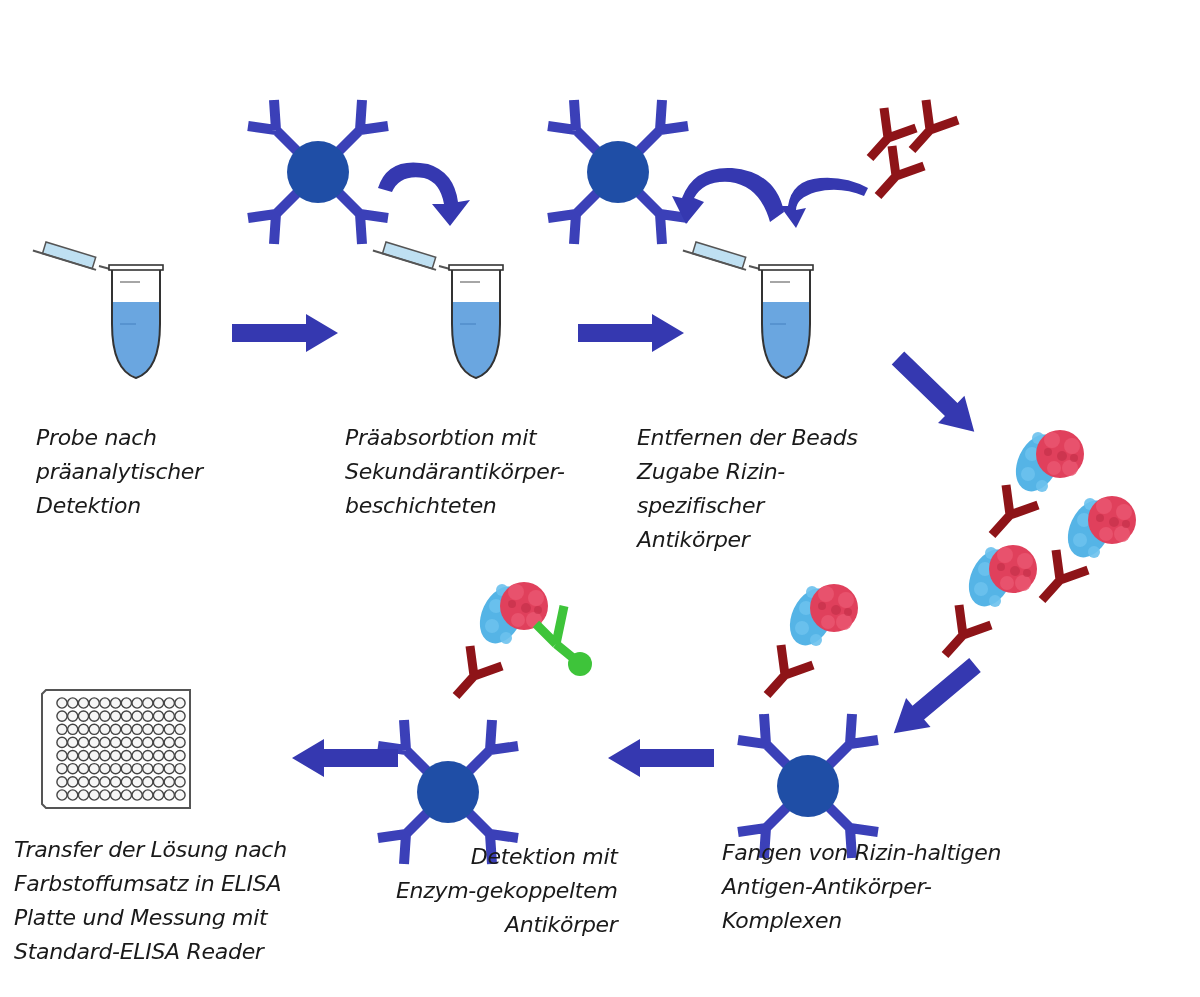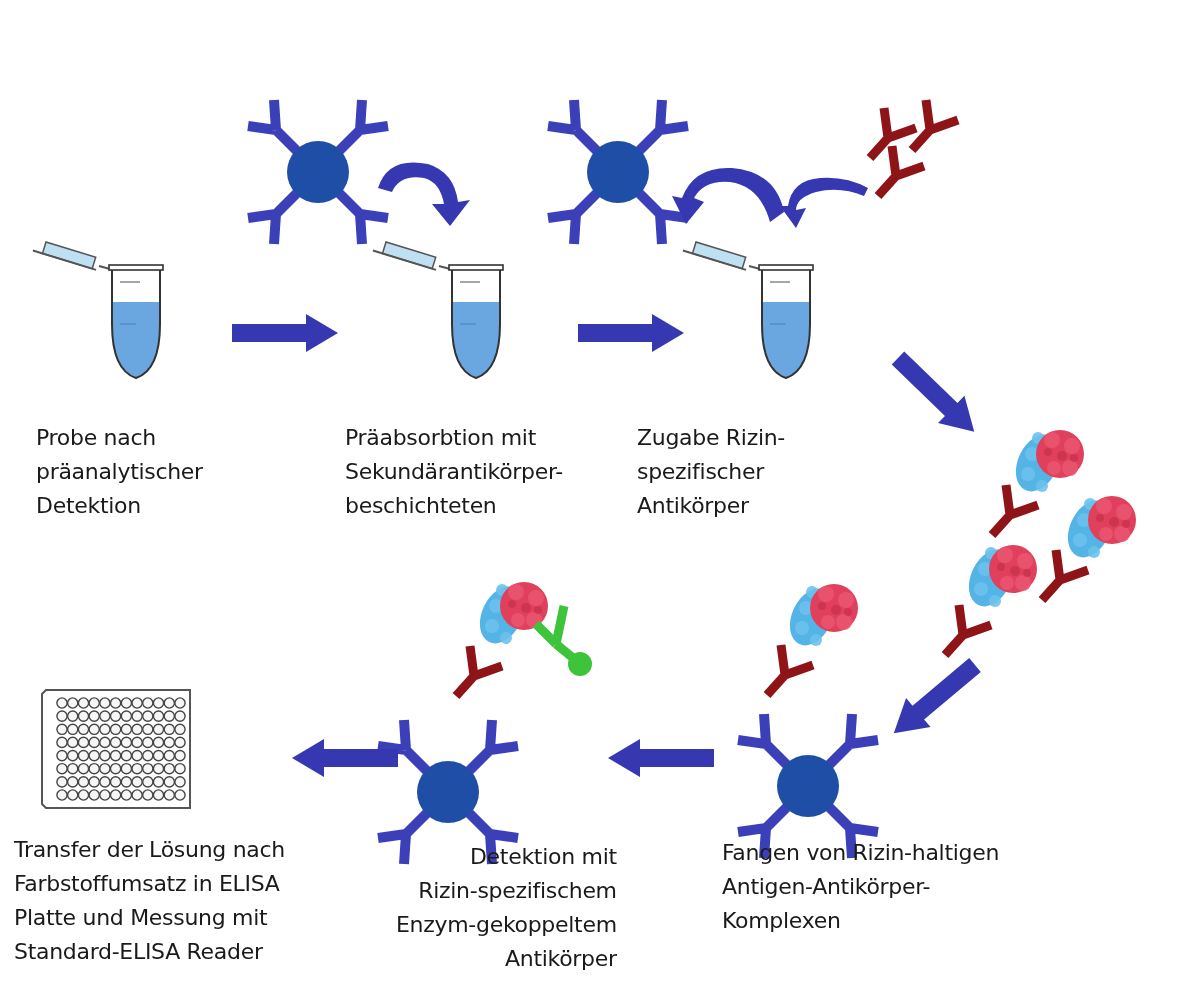--- a/index.html
+++ b/index.html
@@ -1,19 +1,19 @@
 <!DOCTYPE html>
 <html><head>
 <meta charset="utf-8">
 <style>
   html, body { margin: 0; padding: 0; background: #ffffff; }
   body { width: 1200px; height: 997px; position: relative; overflow: hidden; font-family: "Liberation Sans", "DejaVu Sans", sans-serif; }
   #diagram { position: absolute; left: 0; top: 0; width: 1200px; height: 997px; }
   .caption { position: absolute; color: #1a1a1a; font-size: 22px; line-height: 34px; font-family: "DejaVu Sans", "Liberation Sans", sans-serif; letter-spacing: -0.3px; }
-  .caption span { display: block; white-space: nowrap; }
+  .caption span { display: block; white-space: nowrap; font-style: italic; }
   #cap-1 { left: 36px; top: 421px; }
   #cap-2 { left: 345px; top: 421px; }
   #cap-3 { left: 637px; top: 421px; }
   #cap-4 { left: 722px; top: 836px; }
   #cap-5 { left: 396px; top: 840px; text-align: right; }
   #cap-6 { left: 14px; top: 833px; }
 </style>
 </head>
 <body>
 
@@ -294,34 +294,34 @@
   <span>Detektion</span>
 </div>
 
 <div class="caption" id="cap-2">
   <span>Präabsorbtion mit</span>
   <span>Sekundärantikörper-</span>
   <span>beschichteten</span>
 </div>
 
 <div class="caption" id="cap-3">
+  <span>Entfernen der Beads</span>
   <span>Zugabe Rizin-</span>
   <span>spezifischer</span>
   <span>Antikörper</span>
 </div>
 
 <div class="caption" id="cap-4">
   <span>Fangen von Rizin-haltigen</span>
   <span>Antigen-Antikörper-</span>
   <span>Komplexen</span>
 </div>
 
 <div class="caption" id="cap-5">
   <span>Detektion mit</span>
-  <span>Rizin-spezifischem</span>
   <span>Enzym-gekoppeltem</span>
   <span>Antikörper</span>
 </div>
 
 <div class="caption" id="cap-6">
   <span>Transfer der Lösung nach</span>
   <span>Farbstoffumsatz in ELISA</span>
   <span>Platte und Messung mit</span>
   <span>Standard-ELISA Reader</span>
 </div>

